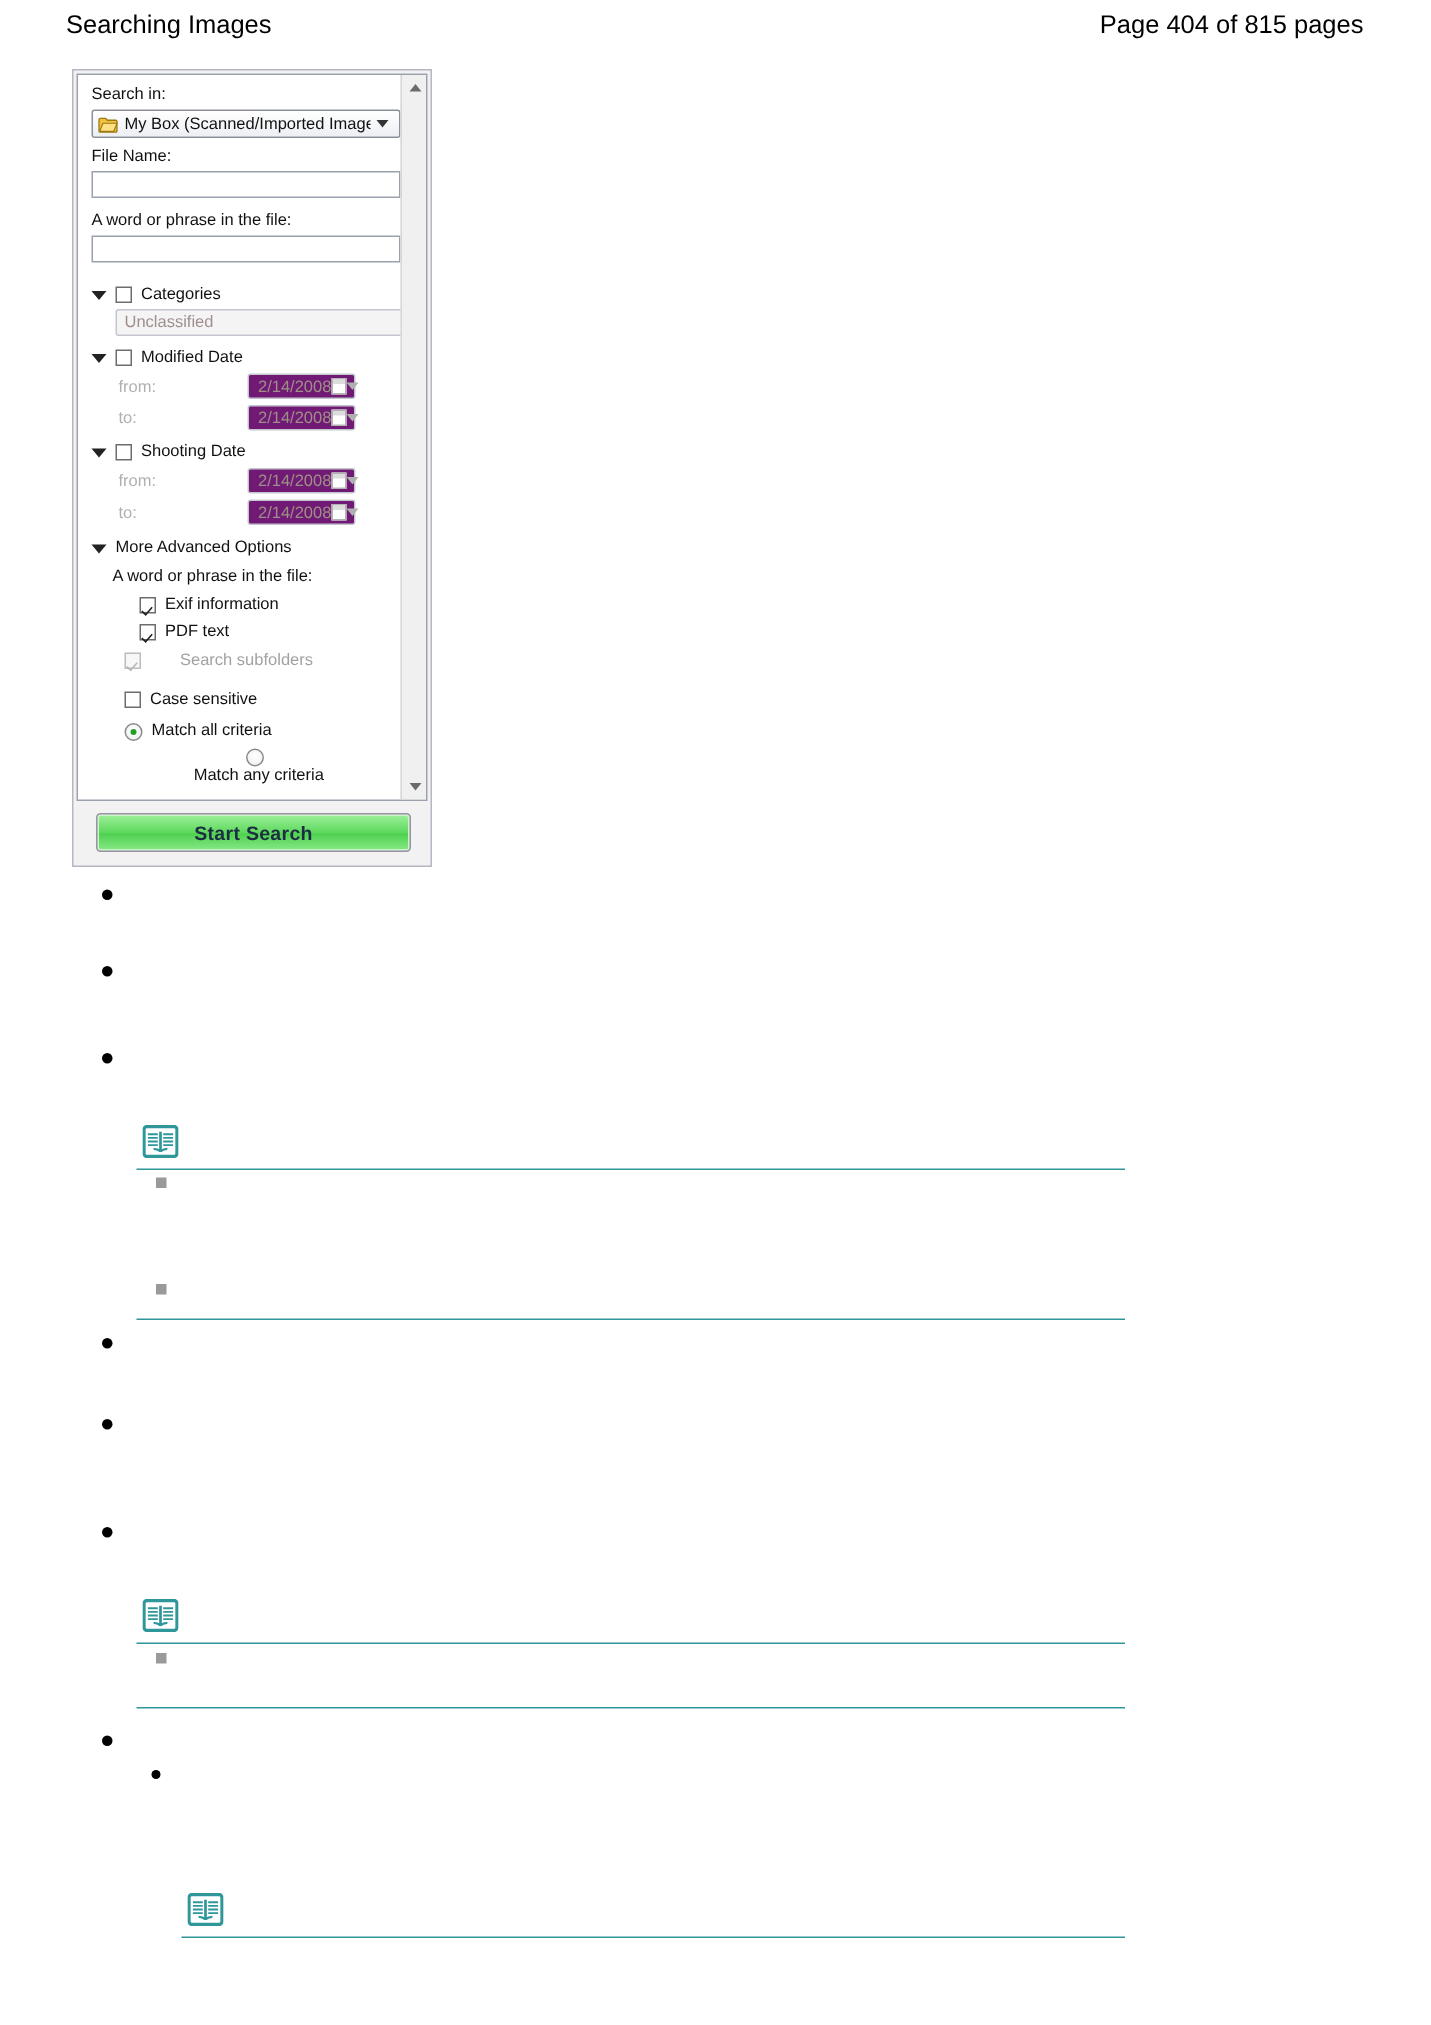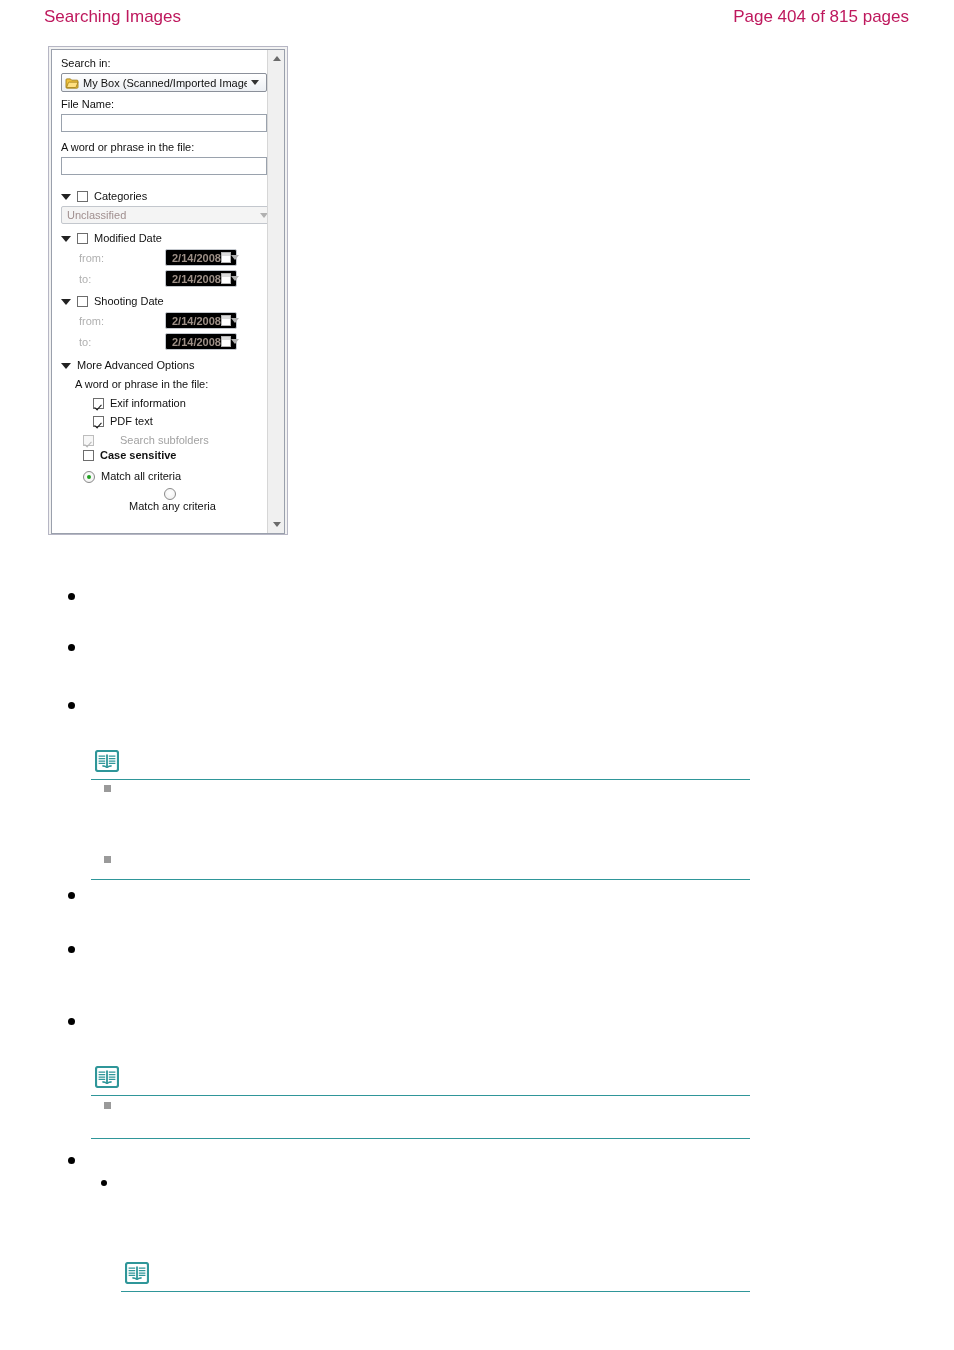--- a/index.html
+++ b/index.html
@@ -25,21 +25,21 @@
     display: flex;
     align-items: center;
     justify-content: space-between;
     padding: 0 45px 0 44px;
     box-sizing: border-box;
   }
   .page-header .title,
   .page-header .pageno {
     font-size: 17px;
     line-height: 20px;
-    color: #be185d;
+    color: #000000;
     white-space: nowrap;
   }
 
   
   .dialog-figure {
     position: absolute;
     left: 48px;
     top: 46px;
     width: 240px;
     background: #f2f2f2;
@@ -162,20 +162,21 @@
     position: absolute;
     left: 3px; top: 3px;
     width: 4px; height: 4px;
     border-radius: 50%;
     background: #22a022;
   }
 
   
   .combo-dim {
     margin-top: 3px;
+    margin-left: 16px;
     height: 18px;
     width: 216px;
     border: 1px solid #c3c7cd;
     background: #f4f4f4;
     border-radius: 2px;
     display: flex;
     align-items: center;
     padding: 0 2px 0 5px;
     box-sizing: border-box;
   }
@@ -203,27 +204,26 @@
   .date-row .dlab {
     font-size: 11px;
     color: #b0b0b0;
     width: 86px;
     flex: none;
   }
   .date-box {
     width: 72px;
     height: 17px;
     border: 1px solid #c3c7cd;
-    background: #000000;
+    background: #701a75;
     border-radius: 2px;
     display: flex;
     align-items: center;
     box-sizing: border-box;
     padding-left: 6px;
-    font-weight: bold;
   }
   .date-box .dv {
     flex: 1;
     font-size: 11px;
     color: #9d8f86;
     white-space: nowrap;
   }
   .cal-ico {
     width: 10px; height: 11px;
     border: 1px solid #b3b3b3;
@@ -429,21 +429,21 @@
         <span class="lbl">Exif information</span>
       </div>
       <div class="row ind-2" style="margin-top:5px;">
         <span class="cb checked"></span>
         <span class="lbl">PDF text</span>
       </div>
       <div class="row ind-1" style="margin-top:6px;padding-left:22px;gap:20px;">
         <span class="cb checked disabled"></span>
         <span class="lbl dim">Search subfolders</span>
       </div>
-      <div class="row ind-1" style="margin-top:2px;padding-left:22px;font-weight:bold;">
+      <div class="row ind-1" style="margin-top:13px;padding-left:22px;">
         <span class="cb"></span>
         <span class="lbl">Case sensitive</span>
       </div>
 
       <div class="row ind-1" style="margin-top:8px;padding-left:22px;">
         <span class="rb on"></span>
         <span class="lbl">Match all criteria</span>
       </div>
       <div class="row ind-1" style="margin-top:5px;padding-left:22px;flex-direction:column;">
         <span class="rb"></span>
@@ -455,20 +455,25 @@
     <div class="vscroll">
       <div class="sb-arrow up">
           <span class="g"></span>
         </div>
       <div class="sb-arrow down">
           <span class="g"></span>
         </div>
     </div>
   </div>
 
+  <div class="btn-wrap">
+    <div class="start-btn">
+      <span>Start Search</span>
+    </div>
+  </div>
 </div>
 
 <div class="bullet-l1" style="top:593px;"></div>
 <div class="bullet-l1" style="top:644px;"></div>
 <div class="bullet-l1" style="top:702px;"></div>
 
 <div class="note-block" style="left:95px; top:750px;">
   <span>
     <svg class="book-ico" width="24" height="22" viewBox="0 0 24 22">
       <rect x="1" y="1" width="22" height="20" rx="2" fill="#ffffff" stroke="#2f9699" stroke-width="2.2"></rect>

